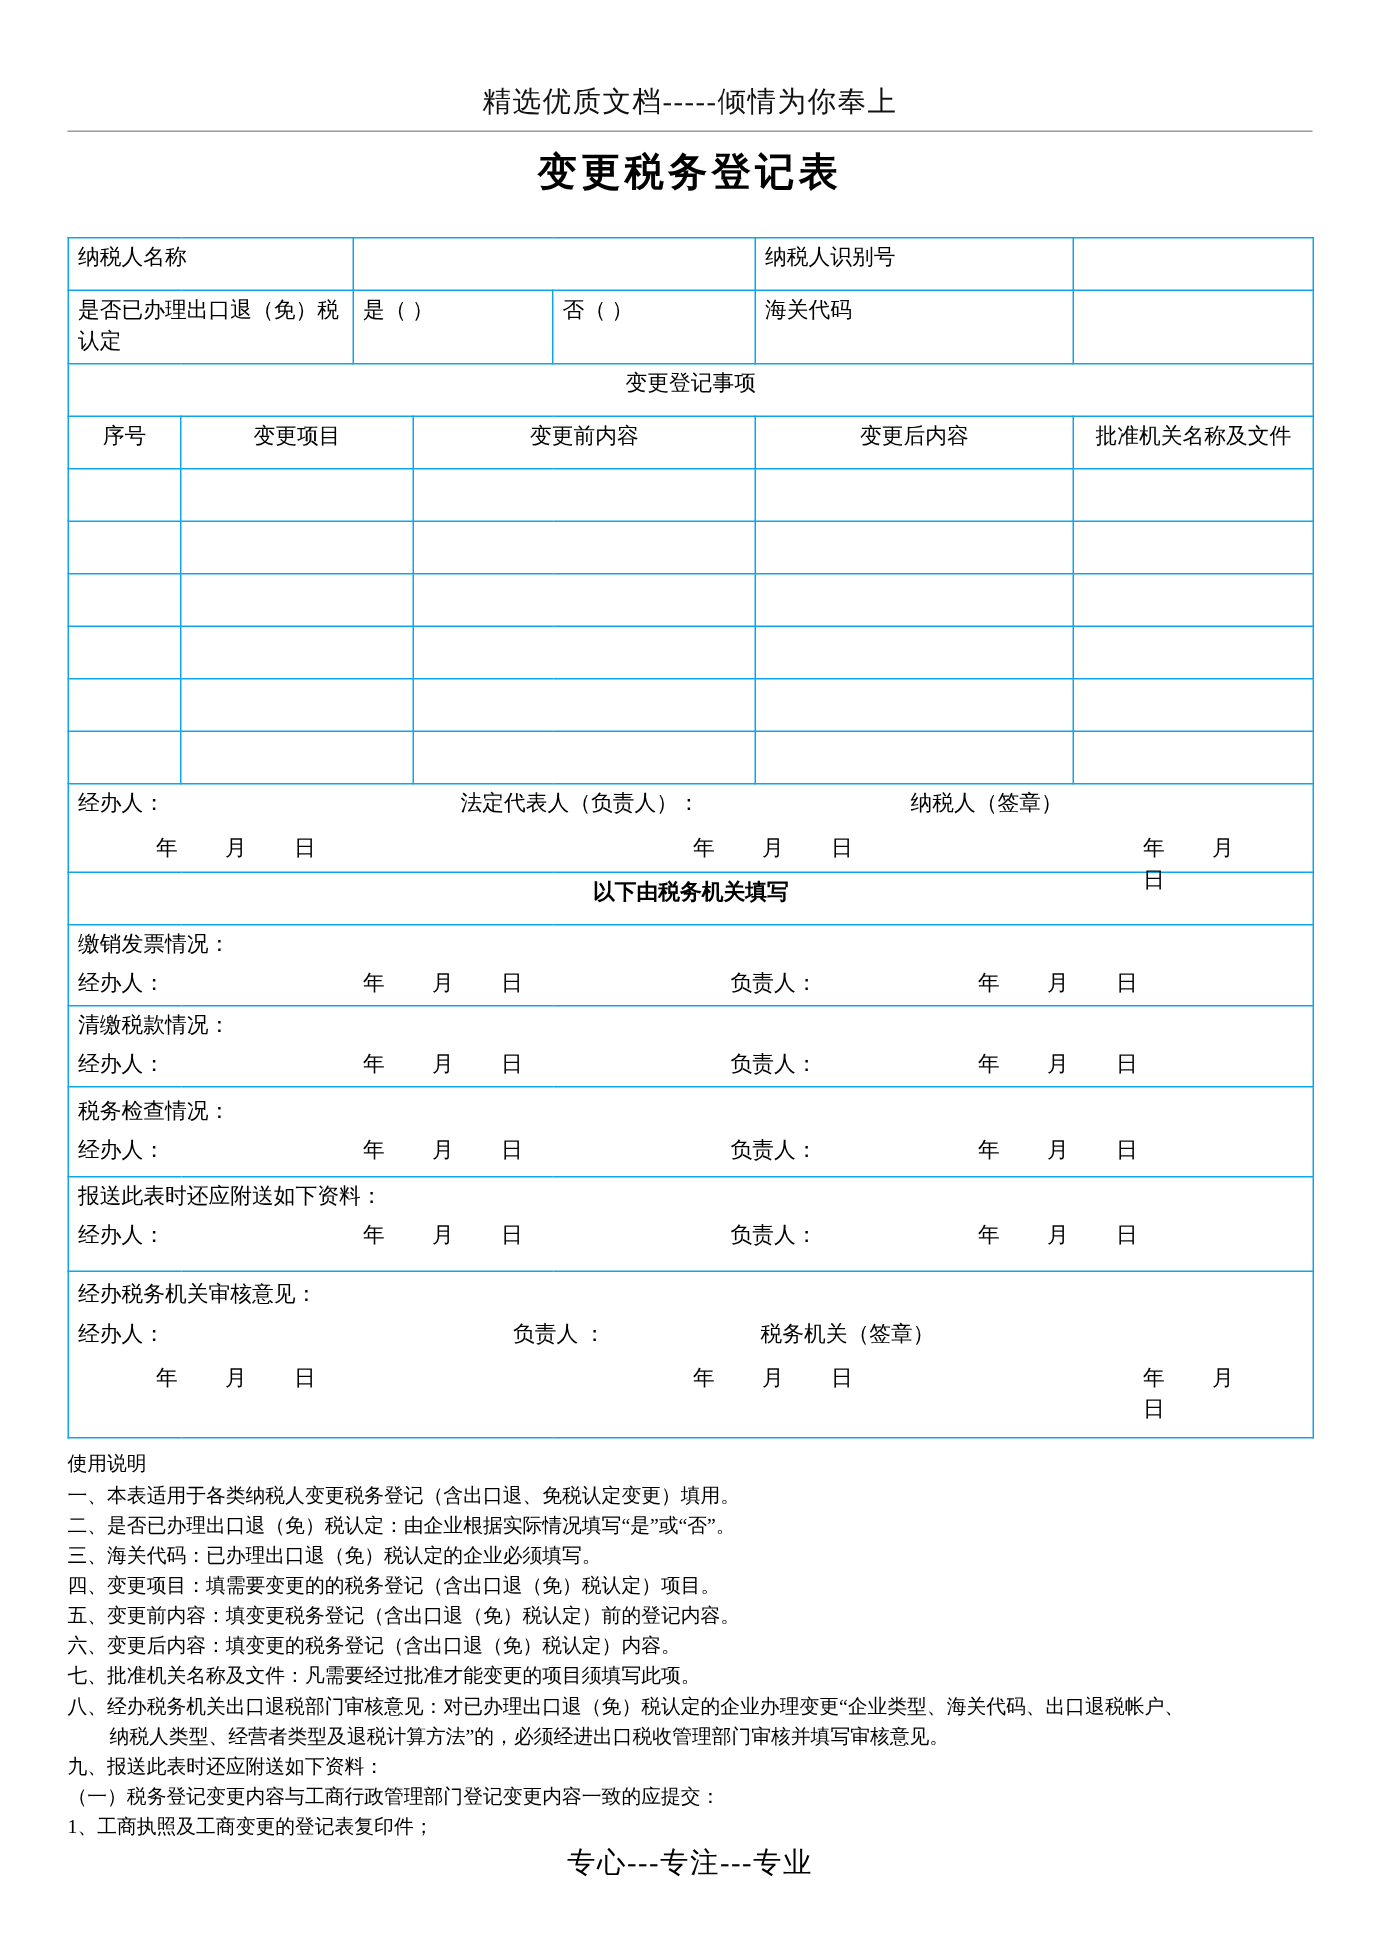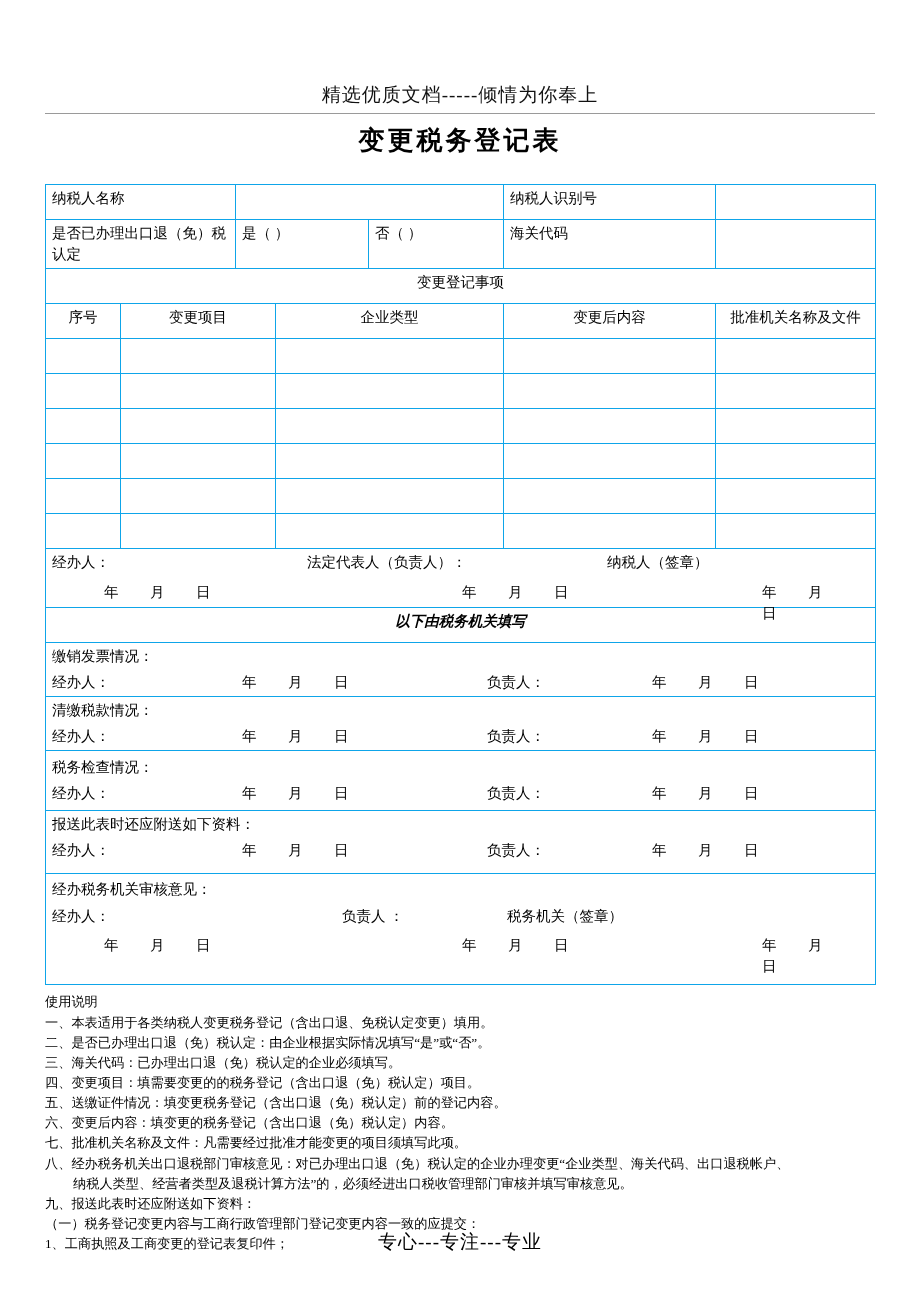--- a/index.html
+++ b/index.html
@@ -20,21 +20,21 @@
     width: 920px;
     height: 1302px;
     box-sizing: border-box;
     padding: 0 45px;
   }
   
   .banner {
     text-align: center;
     font-size: 19px;
     letter-spacing: 1px;
-    padding-top: 84px;
+    padding-top: 58px;
     line-height: 1.2;
     color: #111;
   }
   .banner-rule {
     border-bottom: 1px solid #9a9a9a;
     margin-top: 6px;
   }
   .doc-title {
     text-align: center;
     font-size: 26px;
@@ -61,21 +61,21 @@
   }
   td.mid { vertical-align: middle; }
   td.bold { font-weight: bold; }
   .rowlabel { line-height: 1.42; }
   td.section-hd {
     text-align: center;
     font-size: 15px;
     height: 24px;
     vertical-align: middle;
   }
-  td.section-hd.b { font-weight: bold; font-style: italic; }
+  td.section-hd.b { font-weight: bold; }
   td.colhd {
     text-align: center;
     vertical-align: middle;
     height: 26px;
     font-size: 15px;
   }
   td.empty { height: 37px; }
   td.tall { height: 44px; }
   
   .sigrow {
@@ -175,21 +175,21 @@
         <td class="mid"></td>
       </tr>
 
       <tr>
         <td class="section-hd" colspan="8">变更登记事项</td>
       </tr>
 
       <tr>
         <td class="colhd">序号</td>
         <td class="colhd" colspan="2">变更项目</td>
-        <td class="colhd" colspan="2">企业类型</td>
+        <td class="colhd" colspan="2">变更前内容</td>
         <td class="colhd" colspan="2">变更后内容</td>
         <td class="colhd">批准机关名称及文件</td>
       </tr>
 
       <tr>
         <td class="empty"></td>
         <td class="empty" colspan="2"></td>
         <td class="empty" colspan="2"></td>
         <td class="empty" colspan="2"></td>
         <td class="empty"></td>
@@ -345,21 +345,21 @@
       </tr>
     </tbody>
   </table>
 
   <div class="notes">
     <p class="n-title">使用说明</p>
     <p>一、本表适用于各类纳税人变更税务登记（含出口退、免税认定变更）填用。</p>
     <p>二、是否已办理出口退（免）税认定：由企业根据实际情况填写“是”或“否”。</p>
     <p>三、海关代码：已办理出口退（免）税认定的企业必须填写。</p>
     <p>四、变更项目：填需要变更的的税务登记（含出口退（免）税认定）项目。</p>
-    <p>五、送缴证件情况：填变更税务登记（含出口退（免）税认定）前的登记内容。</p>
+    <p>五、变更前内容：填变更税务登记（含出口退（免）税认定）前的登记内容。</p>
     <p>六、变更后内容：填变更的税务登记（含出口退（免）税认定）内容。</p>
     <p>七、批准机关名称及文件：凡需要经过批准才能变更的项目须填写此项。</p>
     <p>八、经办税务机关出口退税部门审核意见：对已办理出口退（免）税认定的企业办理变更“企业类型、海关代码、出口退税帐户、</p>
     <p class="indent">纳税人类型、经营者类型及退税计算方法”的，必须经进出口税收管理部门审核并填写审核意见。</p>
     <p>九、报送此表时还应附送如下资料：</p>
     <p>（一）税务登记变更内容与工商行政管理部门登记变更内容一致的应提交：</p>
     <p>1、工商执照及工商变更的登记表复印件；</p>
   </div>
 
   <div class="footer">专心---专注---专业</div>

